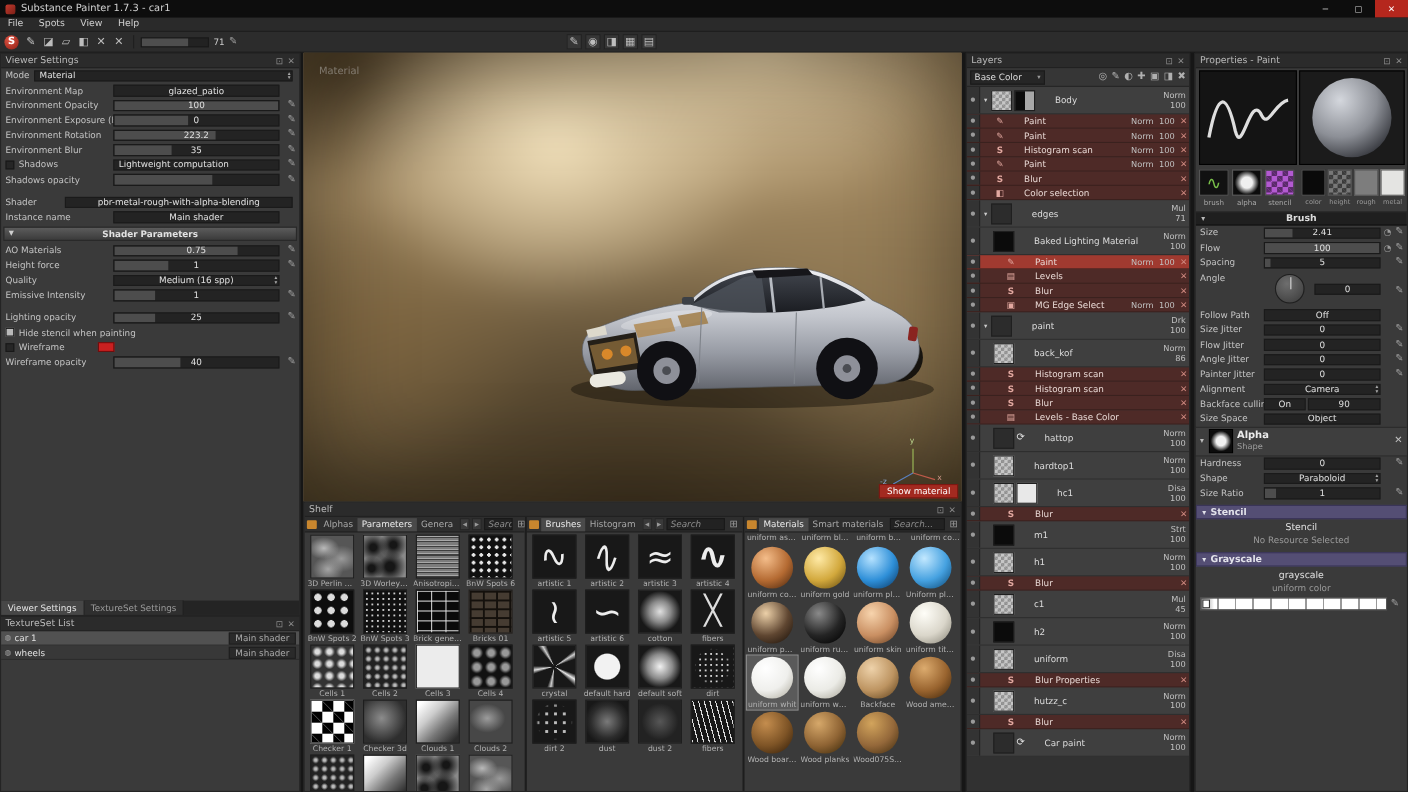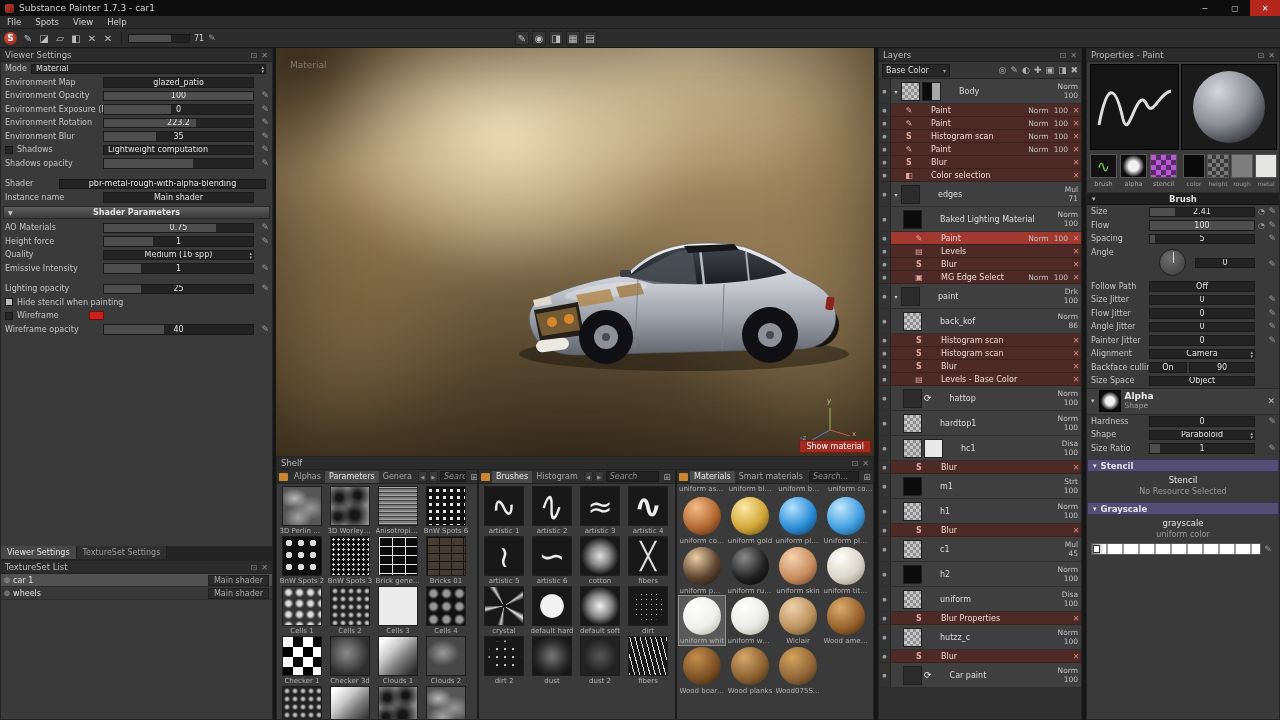--- a/index.html
+++ b/index.html
@@ -954,21 +954,21 @@
           <div class="clabel">uniform whit</div>
         </div>
 
         <div class="cell m-white2">
           <div class="cthumb"></div>
           <div class="clabel">uniform whit...</div>
         </div>
 
         <div class="cell m-leather">
           <div class="cthumb"></div>
-          <div class="clabel">Wiclair</div>
+          <div class="clabel">Backface</div>
         </div>
 
         <div class="cell m-wood1">
           <div class="cthumb"></div>
           <div class="clabel">Wood americ...</div>
         </div>
 
         <div class="cell m-wood2">
           <div class="cthumb"></div>
           <div class="clabel">Wood board 1</div>

